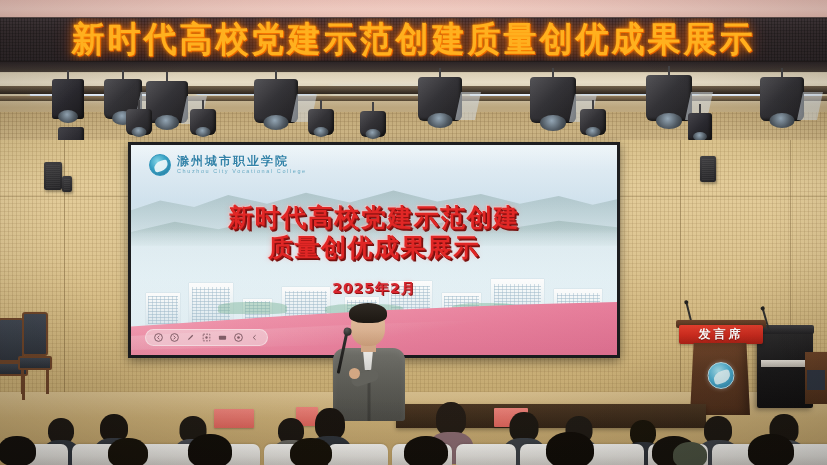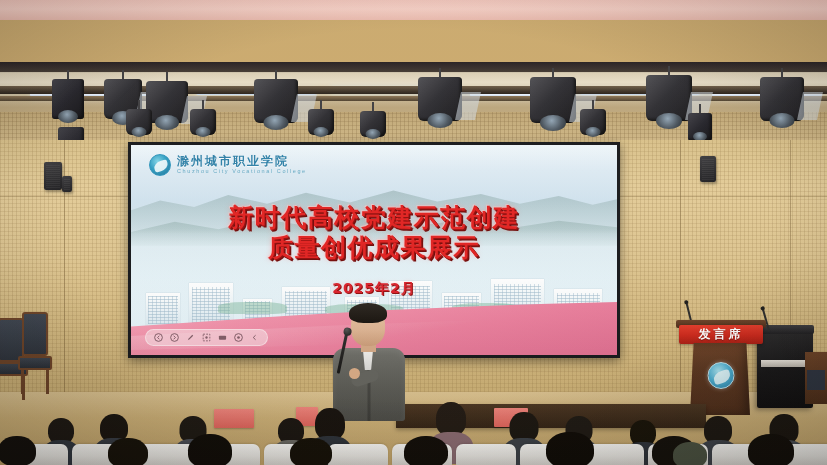--- a/index.html
+++ b/index.html
@@ -472,20 +472,23 @@
     background:linear-gradient(180deg, rgba(255,235,200,.05) 0%, rgba(255,225,180,.03) 60%, rgba(60,40,20,.07) 100%);
   }
 </style>
 </head>
 <body>
 
 <div id="stage">
 
   <div class="ceiling-glow"></div>
 
+  <div class="led-banner">
+    <div class="led-text">新时代高校党建示范创建质量创优成果展示</div>
+  </div>
 
   <div class="ceiling"></div>
   <div class="ceiling-dark-strip"></div>
 
   <div class="tube" style="left:30px;  top:92px;  width:150px;"></div>
   <div class="tube" style="left:196px; top:90px;  width:120px;"></div>
   <div class="tube" style="left:330px; top:88px;  width:128px;"></div>
   <div class="tube" style="left:470px; top:92px;  width:96px;"></div>
   <div class="tube" style="left:580px; top:90px;  width:120px;"></div>
   <div class="tube" style="left:712px; top:92px;  width:110px;"></div>

